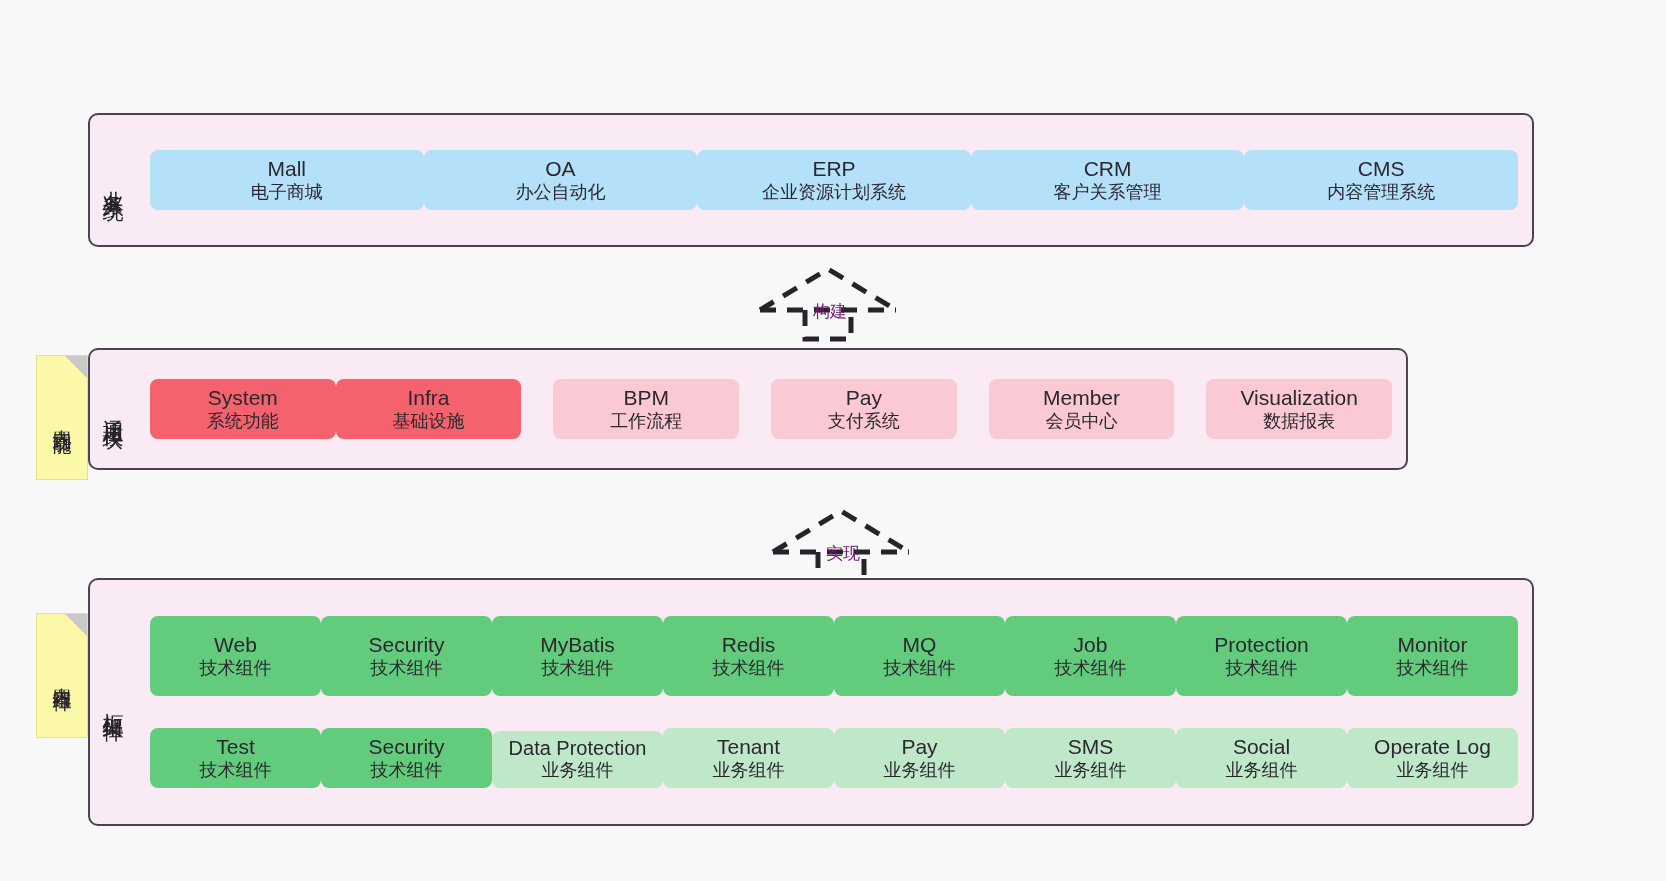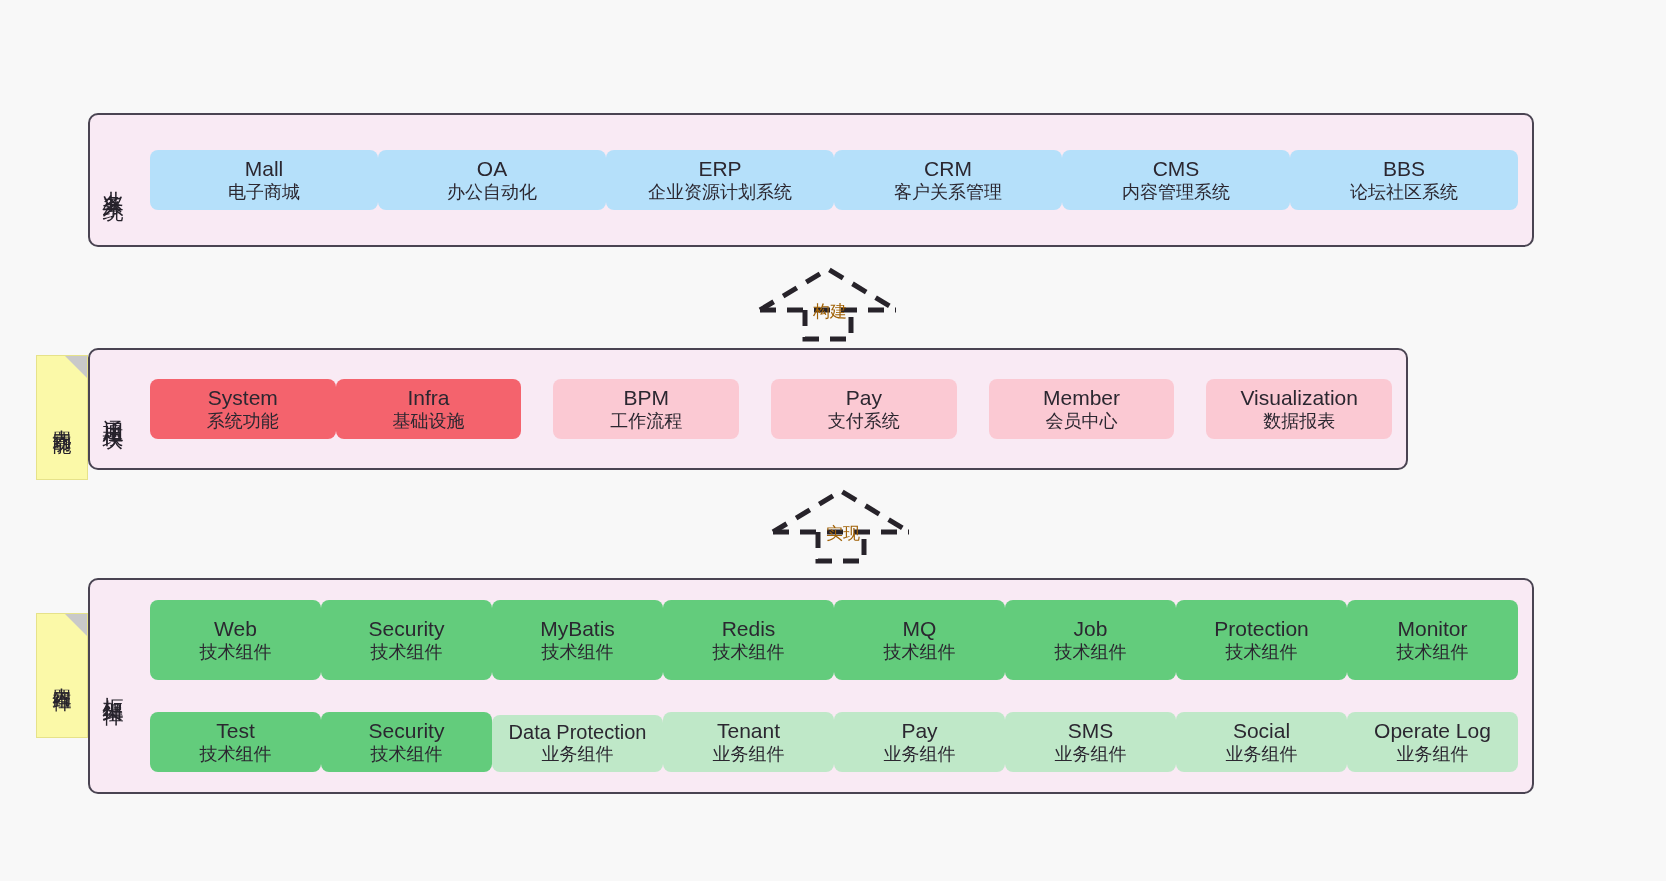--- a/index.html
+++ b/index.html
@@ -108,21 +108,21 @@
   }
 
   
   .uml-arrow { position: absolute; }
   .uml-arrow .lbl {
     position: absolute;
     left: 50%;
     transform: translateX(-50%);
     top: 38px;
     font-size: 17px;
-    color: #a16207;
+    color: #701a75;
     background: transparent;
     padding: 0 3px;
     white-space: nowrap;
     z-index: 3;
   }
   .uml-arrow svg { display: block; }
 </style>
 </head>
 <body>
 
@@ -146,24 +146,20 @@
           <div class="t1">ERP</div>
           <div class="t2">企业资源计划系统</div>
         </div>
         <div class="card blue">
           <div class="t1">CRM</div>
           <div class="t2">客户关系管理</div>
         </div>
         <div class="card blue">
           <div class="t1">CMS</div>
           <div class="t2">内容管理系统</div>
-        </div>
-        <div class="card blue">
-          <div class="t1">BBS</div>
-          <div class="t2">论坛社区系统</div>
         </div>
       </div>
     </div>
   </div>
 
   <div class="uml-arrow" style="left:757px; top:262px; width:146px; height:80px;">
     <svg width="146" height="80" viewBox="0 0 146 80">
       <path d="M 3 48 L 71 7 L 139 48" fill="none" stroke="#27232a" stroke-width="5" stroke-dasharray="16 11" stroke-linecap="butt"></path>
       <path d="M 3 48 L 139 48" fill="none" stroke="#27232a" stroke-width="5" stroke-dasharray="16 11" stroke-linecap="butt"></path>
       <path d="M 48 48 L 48 77 L 94 77 L 94 48" fill="none" stroke="#27232a" stroke-width="5" stroke-dasharray="16 11" stroke-linecap="butt"></path>
@@ -203,35 +199,35 @@
           <div class="t2">会员中心</div>
         </div>
         <div class="card pinklight">
           <div class="t1">Visualization</div>
           <div class="t2">数据报表</div>
         </div>
       </div>
     </div>
   </div>
 
-  <div class="uml-arrow" style="left:770px; top:484px; width:146px; height:80px;">
+  <div class="uml-arrow" style="left:770px; top:504px; width:146px; height:80px;">
     <svg width="146" height="80" viewBox="0 0 146 80">
       <path d="M 3 48 L 71 7 L 139 48" fill="none" stroke="#27232a" stroke-width="5" stroke-dasharray="16 11" stroke-linecap="butt"></path>
       <path d="M 3 48 L 139 48" fill="none" stroke="#27232a" stroke-width="5" stroke-dasharray="16 11" stroke-linecap="butt"></path>
       <path d="M 48 48 L 48 77 L 94 77 L 94 48" fill="none" stroke="#27232a" stroke-width="5" stroke-dasharray="16 11" stroke-linecap="butt"></path>
     </svg>
     <div class="lbl">实现</div>
   </div>
 
   <div class="sticky" style="left:36px; top:613px; width:52px; height:125px;">
     <div class="fold"></div>
     <span>内置组件</span>
   </div>
 
-  <div class="layer" id="layer-framework" style="left:88px; top:578px; width:1446px; height:216px;">
+  <div class="layer" id="layer-framework" style="left:88px; top:578px; width:1446px; height:248px;">
     <div class="layer-title">
       <span>框架组件</span>
     </div>
     <div class="layer-body">
 
       <div class="row" style="height:80px;">
         <div class="card green">
           <div class="t1">Web</div>
           <div class="t2">技术组件</div>
         </div>

